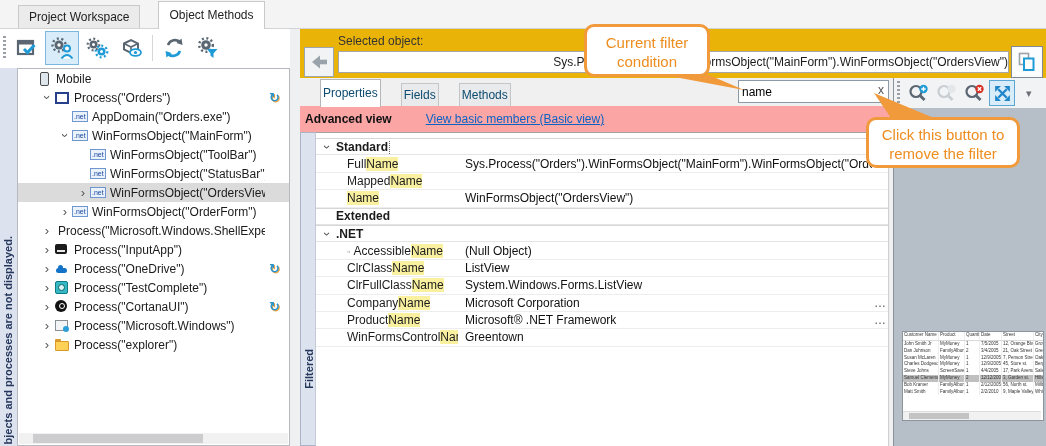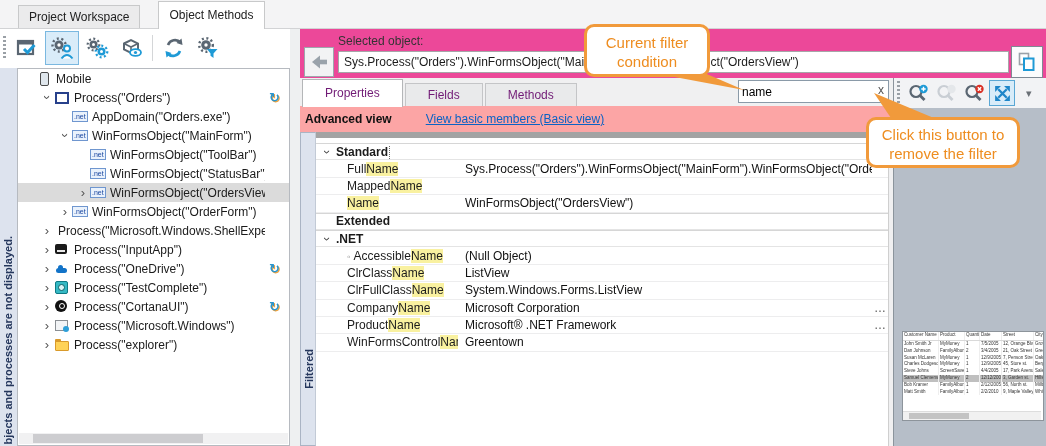--- a/index.html
+++ b/index.html
@@ -82,53 +82,53 @@
       background:#ffd257;border:1px solid #d99a2b;border-radius:1px;}
   .titem[data-icon="explorer"] .ticon::after{content:"";position:absolute;left:1px;top:2px;width:6px;height:3px;
       background:#d99a2b;border-radius:1px 1px 0 0;}
   #treehscroll{position:absolute;left:1px;bottom:1px;width:269px;height:11px;background:#f1f1f2;}
   #treehscroll .thumb{position:absolute;left:14px;top:1px;width:170px;height:9px;background:#cdcdd0;}
 
   
   #splitter{position:absolute;left:290px;top:28px;width:10px;height:418px;background:#eef0f1;}
 
   
-  #rheader{position:absolute;left:300px;top:28px;width:746px;height:50px;background:#ec4899;}
+  #rheader{position:absolute;left:300px;top:28px;width:746px;height:50px;background:#eab308;text-align:right;}
   #backbtn{position:absolute;left:4px;top:19px;width:28px;height:28px;background:#f2f3f4;
            border:1px solid #9fa6ad;display:flex;align-items:center;justify-content:center;}
   #sel-label{position:absolute;left:38px;top:6px;color:#333;}
   #sel-field{position:absolute;left:38px;top:23px;width:664px;height:20px;background:#fff;
              border:1px solid #a6a6a8;line-height:20px;padding-left:5px;overflow:hidden;white-space:nowrap;}
   #copybtn{position:absolute;left:711px;top:18px;width:30px;height:30px;background:#fbfcfd;
            border:1px solid #7f8a94;display:flex;align-items:center;justify-content:center;}
 
   
   #memtabs{position:absolute;left:300px;top:78px;width:593px;height:28px;background:#f0f0f1;
            display:flex;align-items:flex-end;}
-  .mtab{height:22px;line-height:22px;padding:0 22px;background:#e9eaeb;border:1px solid #c4c5c7;
-        border-bottom:none;margin-left:2px;color:#701a75;}
+  .mtab{height:22px;line-height:22px;padding:0 2px;background:#e9eaeb;border:1px solid #c4c5c7;
+        border-bottom:none;margin-left:20px;color:#0c4a6e;}
   .mtab.active{height:27px;line-height:27px;background:#fff;border-color:#b4b6b8;position:relative;top:1px;z-index:2;}
   #filterbox{position:absolute;left:738px;top:80px;width:151px;height:23px;box-sizing:border-box;}
   #filterinput{width:100%;height:100%;box-sizing:border-box;border:1px solid #8a9aa8;padding:0 16px 0 3px;
                font:12px "Liberation Sans",sans-serif;background:#fff;}
   #filterclear{position:absolute;right:5px;top:3px;color:#555;font-size:12px;cursor:default;}
 
   
   #viewbar{position:absolute;left:300px;top:106px;width:593px;height:26px;background:#fca5a5;
            display:flex;align-items:center;}
   #viewmode{font-weight:bold;margin-left:5px;color:#111;}
   #viewlink{margin-left:34px;color:#0b62c4;text-decoration:underline;}
 
   
   #filtertab{position:absolute;left:300px;top:132px;width:16px;height:314px;background:#dde3ee;
              border:1px solid #aab4c4;border-right-color:#c2cad6;box-sizing:border-box;}
 
   
   #propgrid{position:absolute;left:316px;top:132px;width:573px;height:314px;background:#fff;
-            border-top:6px solid #a3a3a3;border-right:1px solid #cfcfcf;box-sizing:border-box;
+            border-top:1px solid #a3a3a3;border-right:1px solid #cfcfcf;box-sizing:border-box;
             padding-top:5px;overflow:hidden;}
   .prow{display:flex;align-items:center;height:17.4px;padding-left:2px;border-bottom:1px solid #ededee;
         box-sizing:border-box;}
   .prow[data-type="group"]{border-top:1px solid #d6d6d6;border-bottom:1px solid #e4e4e4;}
   .chev{width:18px;flex:none;text-align:center;color:#444;font-size:12px;line-height:12px;visibility:hidden;}
   .prow[data-chevron="true"] .chev{visibility:visible;transform:rotate(90deg);}
   .pname{width:122px;flex:none;white-space:nowrap;overflow:hidden;}
   .prow[data-type="prop"] .pname{padding-left:11px;width:111px;}
   .prow[data-type="group"] .pname{font-weight:bold;}
   .prow[data-dot="true"] .pname::before{content:"◦";color:#888;margin-right:3px;font-size:10px;}

